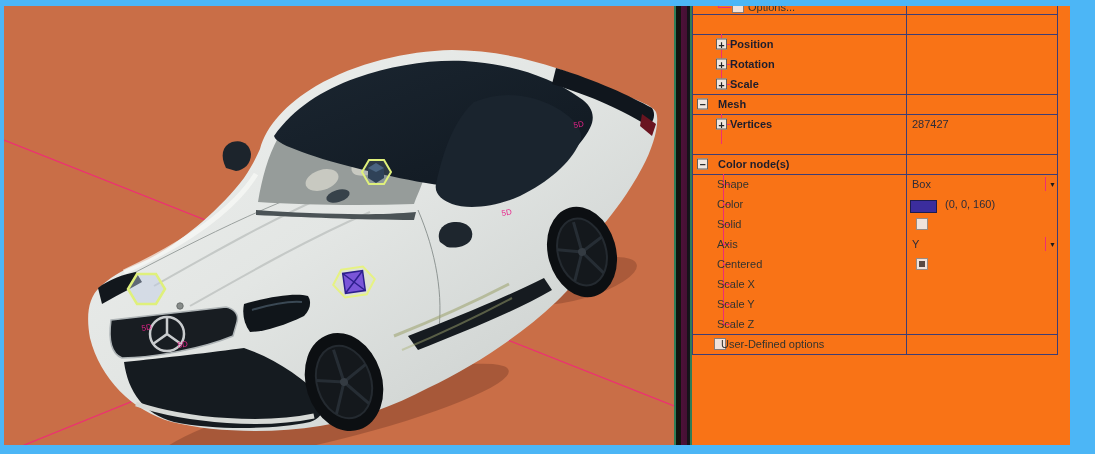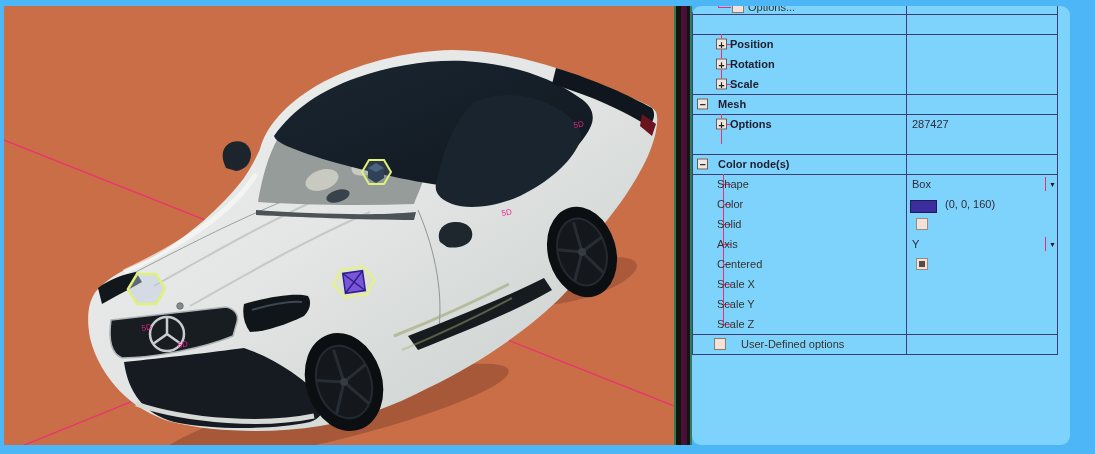--- a/index.html
+++ b/index.html
@@ -14,33 +14,33 @@
   
   .divider{width:18px;height:439px;
     background:linear-gradient(90deg,
       #2f7d57 0px,#2f7d57 2px,
       #101510 2px,#15120f 7px,
       #4d1038 7px,#451034 13px,
       #171019 13px,#15161a 16px,
       #2f7d57 16px,#2f7d57 18px);}
 
   
-  .panel{position:relative;width:378px;height:439px;background:#7dd3fc;overflow:hidden;
-         font-size:11px;color:#2e2e38;border-radius:9px;}
+  .panel{position:relative;width:378px;height:439px;background:#f97316;overflow:hidden;
+         font-size:11px;color:#2e2e38;}
   .hline{position:absolute;left:0;width:366px;height:1px;background:#3d3d75;}
   .vline{position:absolute;top:0;width:1px;height:348px;background:#3d3d75;}
   .prow{position:absolute;left:0;width:365px;height:20px;}
   .prow .lbl{position:absolute;top:50%;transform:translateY(-50%);white-space:nowrap;}
   .b{font-weight:bold;color:#1d1d2c;}
   .n{color:#33332e;}
   .lbl.l1{left:26px;}   
   .lbl.l2{left:38px;}   
   .lbl.l3{left:25px;}   
   .lbl.l2c{left:56px;}  
-  .lbl.l1c{left:49px;text-align:center;}  
+  .lbl.l1c{left:29px;text-align:center;}  
   .tg{position:absolute;left:5px;top:50%;transform:translateY(-50%);width:11px;height:11px;
       background:#f0e6de;border:1px solid #5f5f5f;color:#222;
       font:bold 10px/9px "DejaVu Sans Mono",monospace;text-align:center;}
   .tg.child{left:24px;}
   .tg.minus::before{content:"\2212";}
   .tg.plus::before{content:"+";}
   .pdash{position:absolute;left:35px;top:50%;width:4px;height:1px;background:#ee2e74;}
   .cbl{position:absolute;top:50%;transform:translateY(-50%);width:12px;height:12px;
        background:#f2e2da;border:1px solid #8a7a74;}
   .cb-opt{left:40px;}
@@ -205,21 +205,21 @@
       </div>
 
       <div class="prow" style="top:88px">
         <span class="tg minus"></span>
         <span class="lbl b l1">Mesh</span>
       </div>
 
       <div class="prow" style="top:108px">
         <span class="tg plus child"></span>
           <span class="pdash"></span>
-        <span class="lbl b l2">Options</span>
+        <span class="lbl b l2">Vertices</span>
         <span class="val">287427</span>
       </div>
 
       <div class="prow" style="top:148px">
         <span class="tg minus"></span>
         <span class="lbl b l1">Color node(s)</span>
       </div>
 
       <div class="prow dchild" style="top:168px">
         <span class="lbl n l3">Shape</span>

